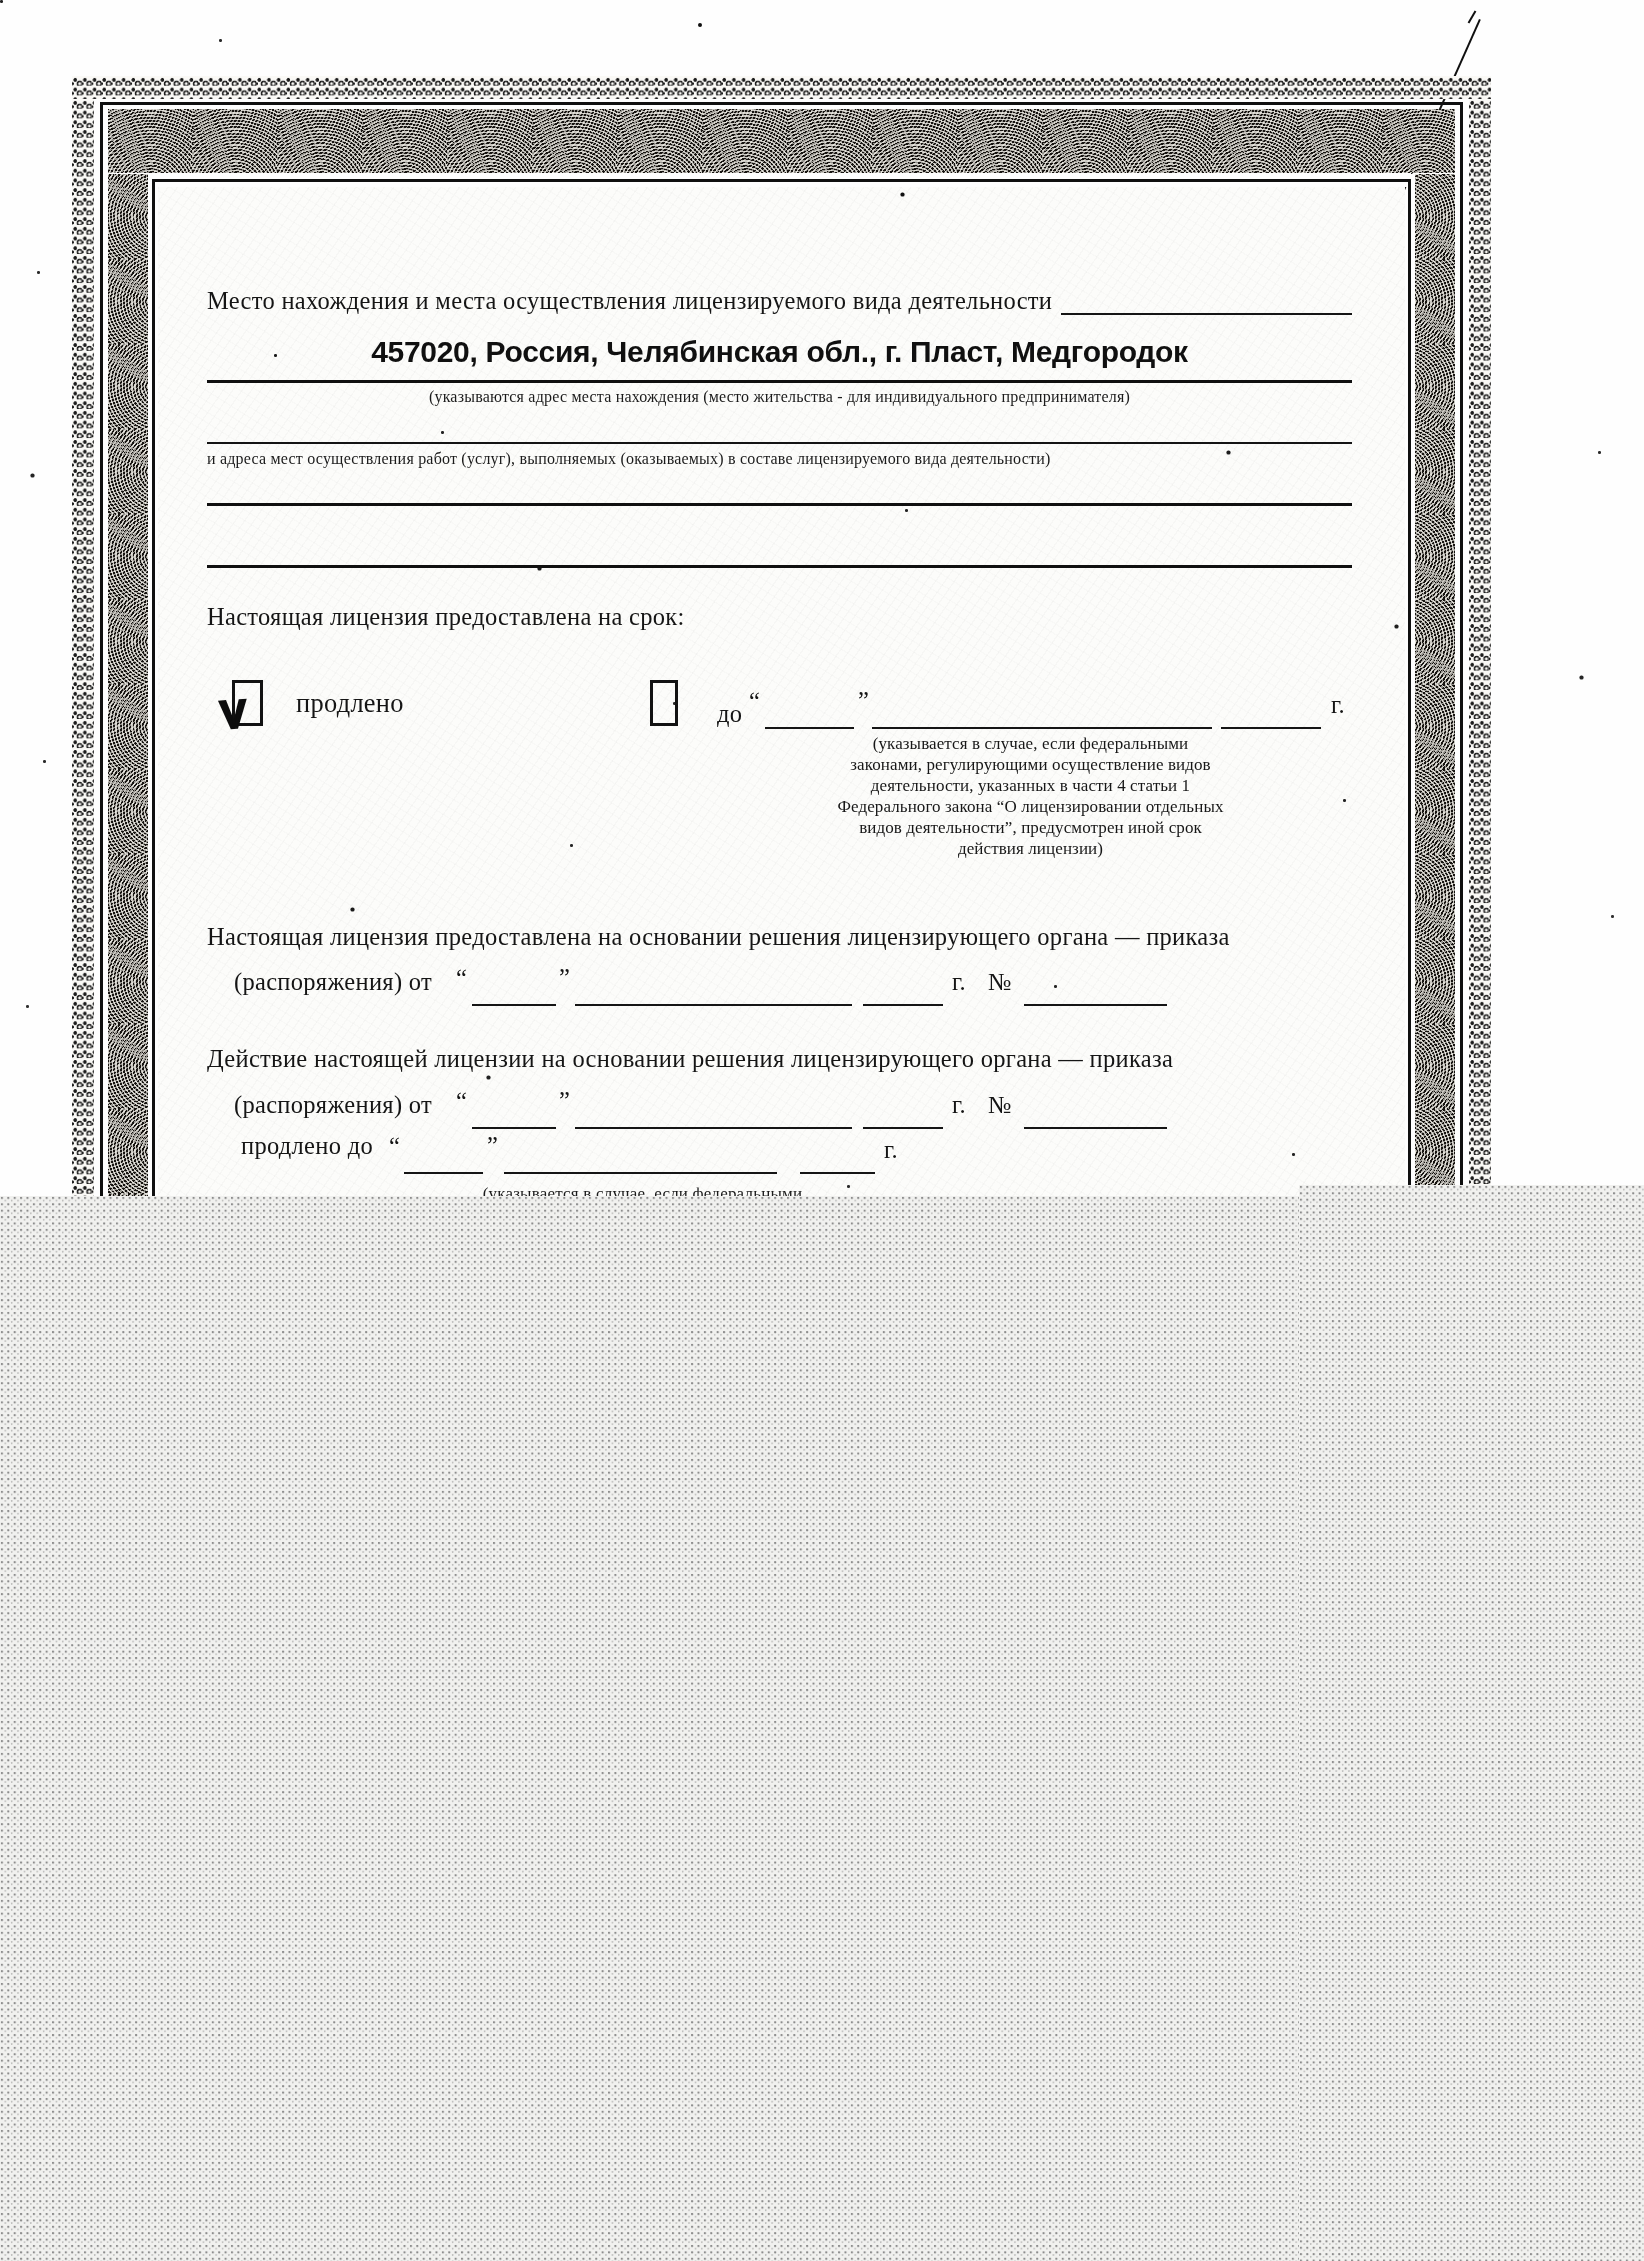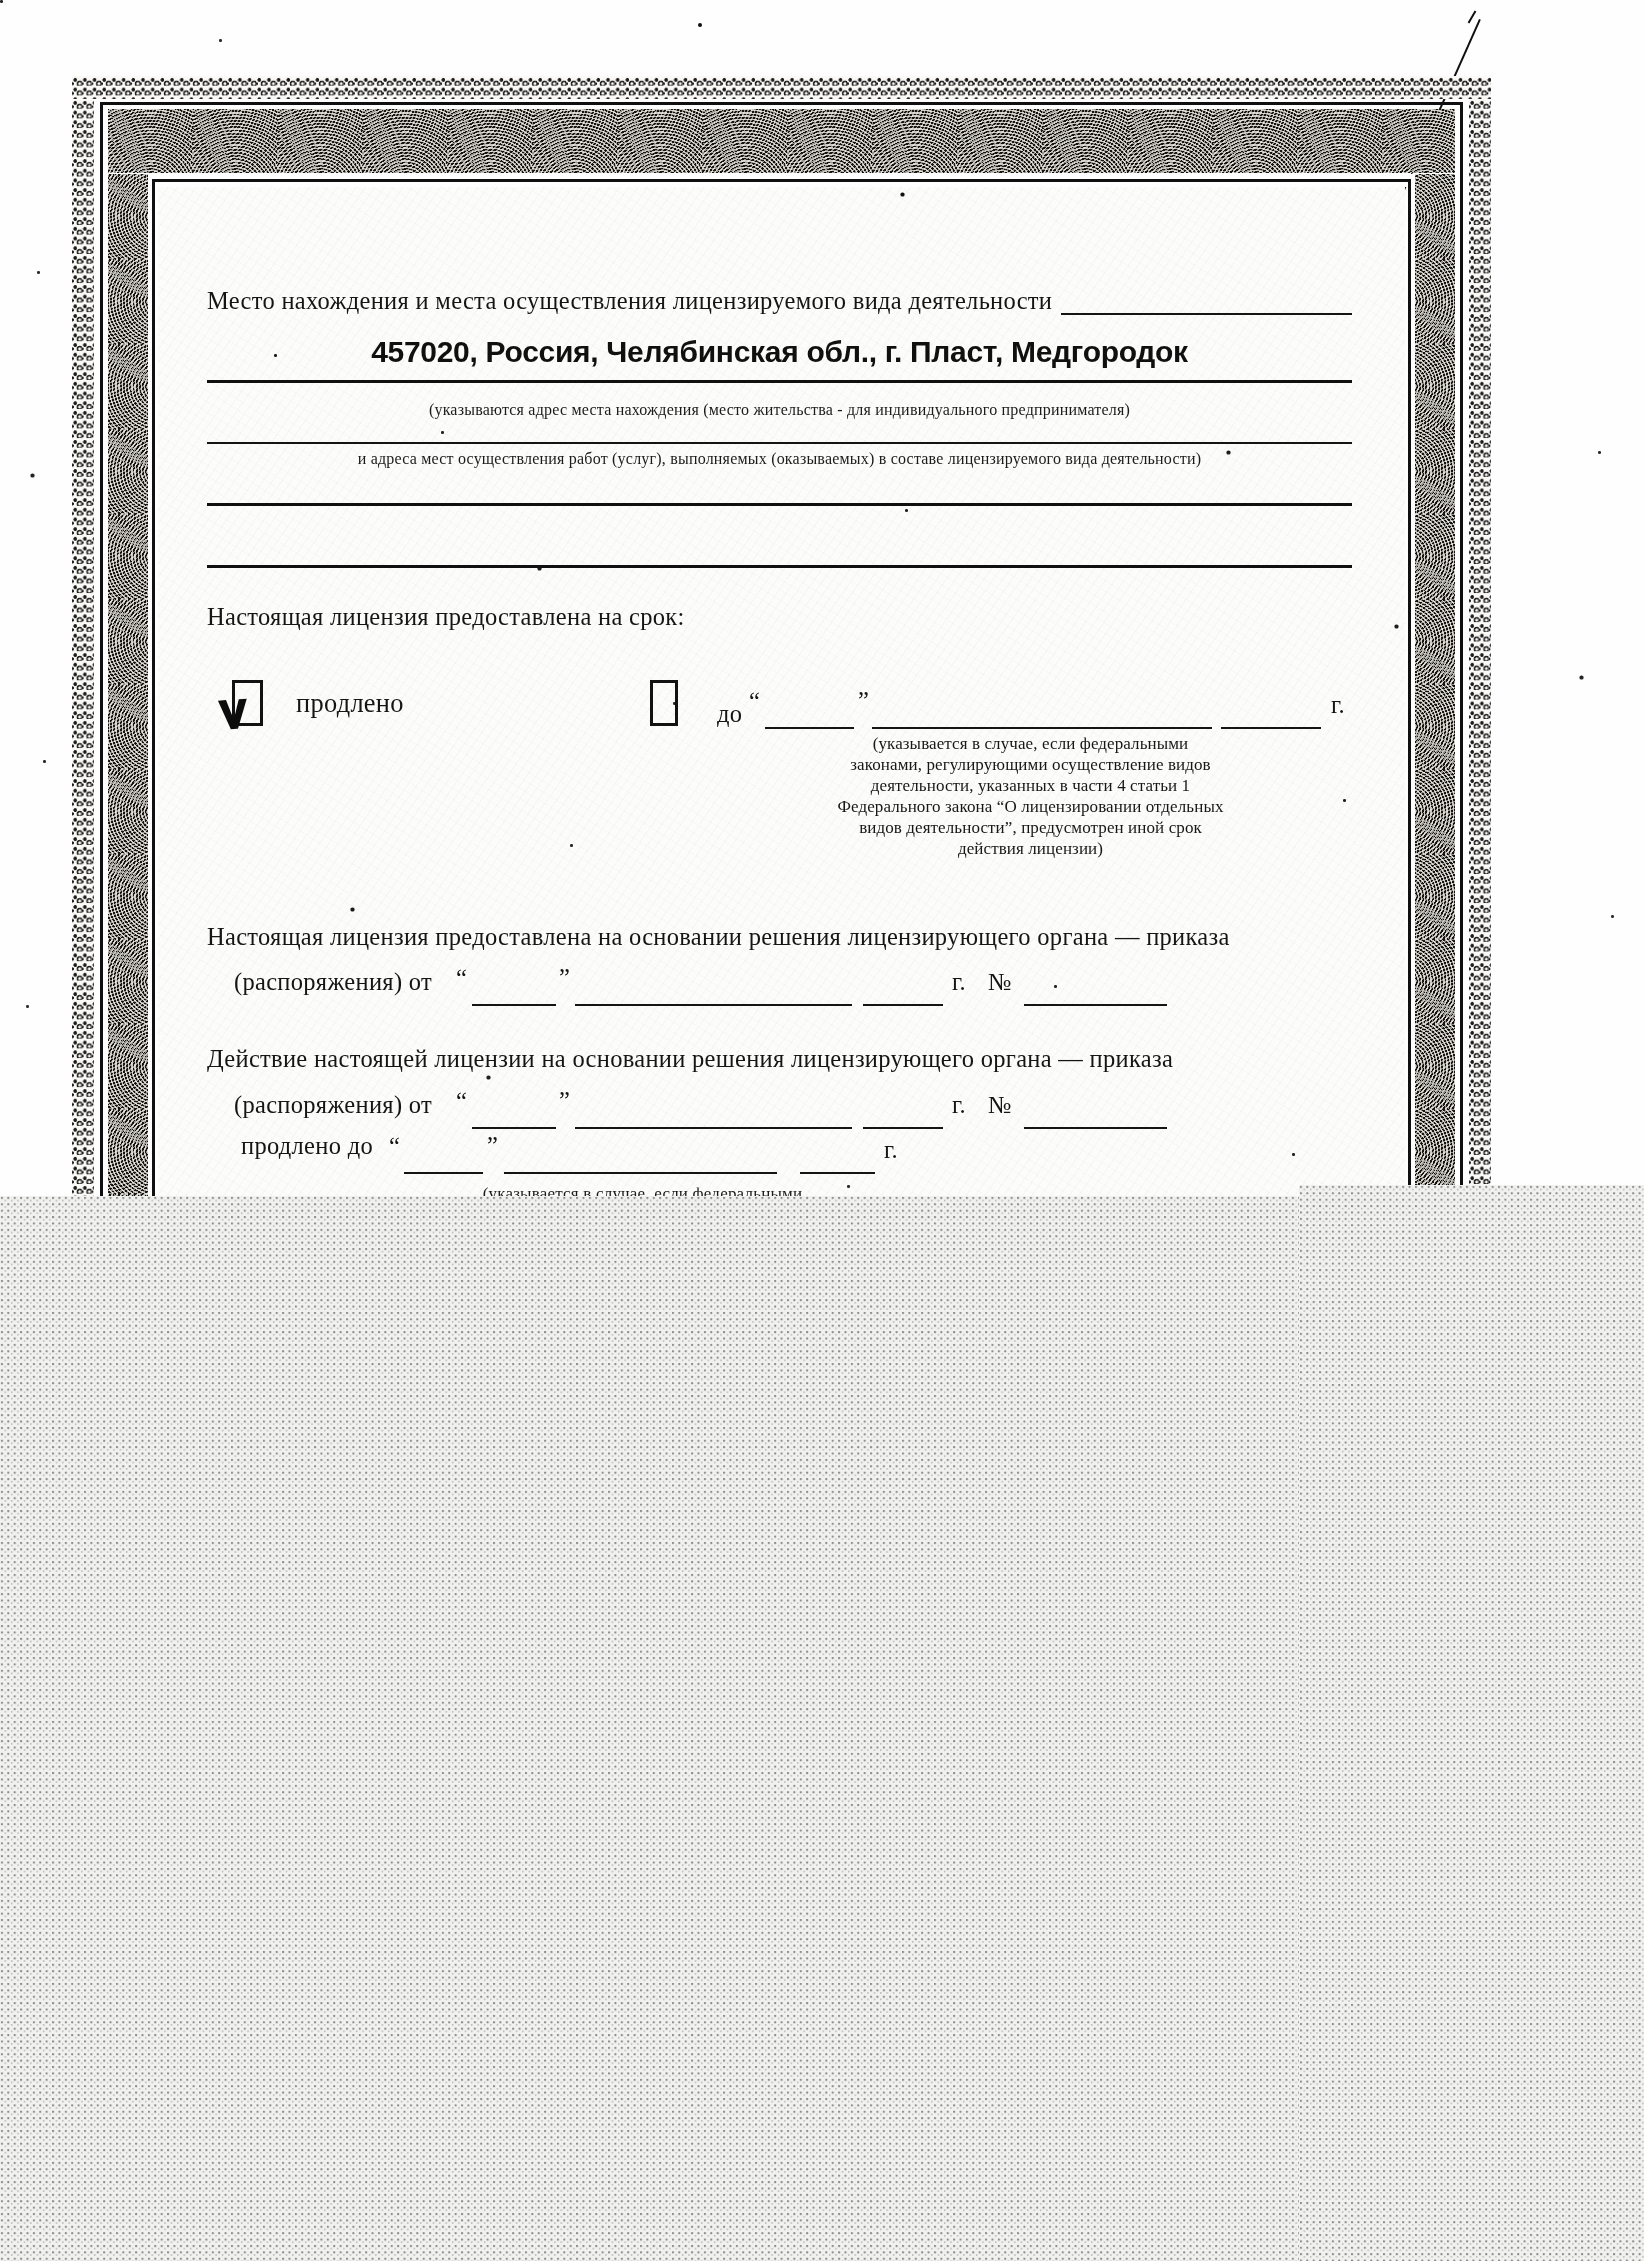--- a/index.html
+++ b/index.html
@@ -120,26 +120,26 @@
 
         <div class="row loc-row" style="top:100px;justify-content:space-between;">
           <span class="serif">Место нахождения и места осуществления лицензируемого вида деятельности</span>
           <span class="fill-line"></span>
         </div>
 
         <div class="row boldsans" style="top:148px; text-align:center; font-size:30px;">457020, Россия, Челябинская обл., г. Пласт, Медгородок</div>
 
         <div class="row hr5" style="top:193px;"></div>
 
-        <div class="row hint" style="top:201px; text-align:center;margin-top:13px;">(указываются адрес места нахождения (место жительства - для индивидуального предпринимателя)</div>
+        <div class="row hint" style="top:201px; text-align:center;">(указываются адрес места нахождения (место жительства - для индивидуального предпринимателя)</div>
 
 
         <div class="row hr4" style="top:255px;"></div>
 
-        <div class="row hint" style="top:263px; text-align:center;">и адреса мест осуществления работ (услуг), выполняемых (оказываемых) в составе лицензируемого вида деятельности)</div>
+        <div class="row hint" style="top:263px; ">и адреса мест осуществления работ (услуг), выполняемых (оказываемых) в составе лицензируемого вида деятельности)</div>
 
         <div class="row hr5" style="top:316px;"></div>
         <div class="row hr5" style="top:378px;"></div>
 
         <div class="row serif" style="top:416px;">Настоящая лицензия предоставлена на срок:</div>
 
         <div class="row" style="top:491px; height:90px;">
           <div class="cbx" style="left:24.5px; top:1.9px;"></div>
           <span class="vmark" style="left:13px; top:14px;">V</span>
           <span class="serif" style="position:absolute; left:89px; top:10.3px; font-size:26.4px;">продлено</span>

